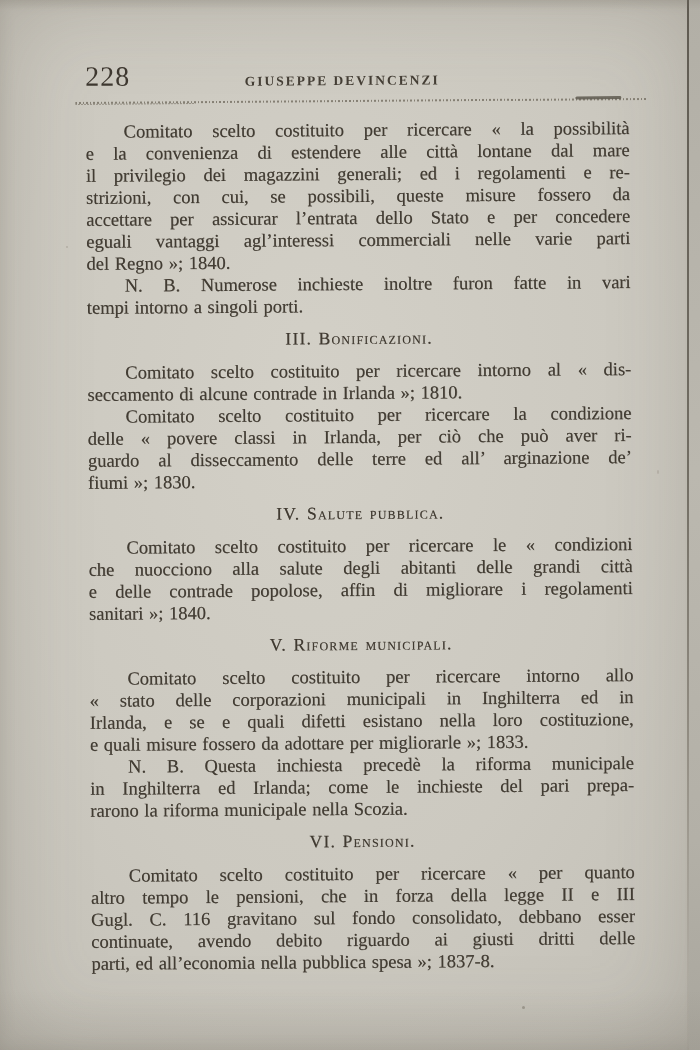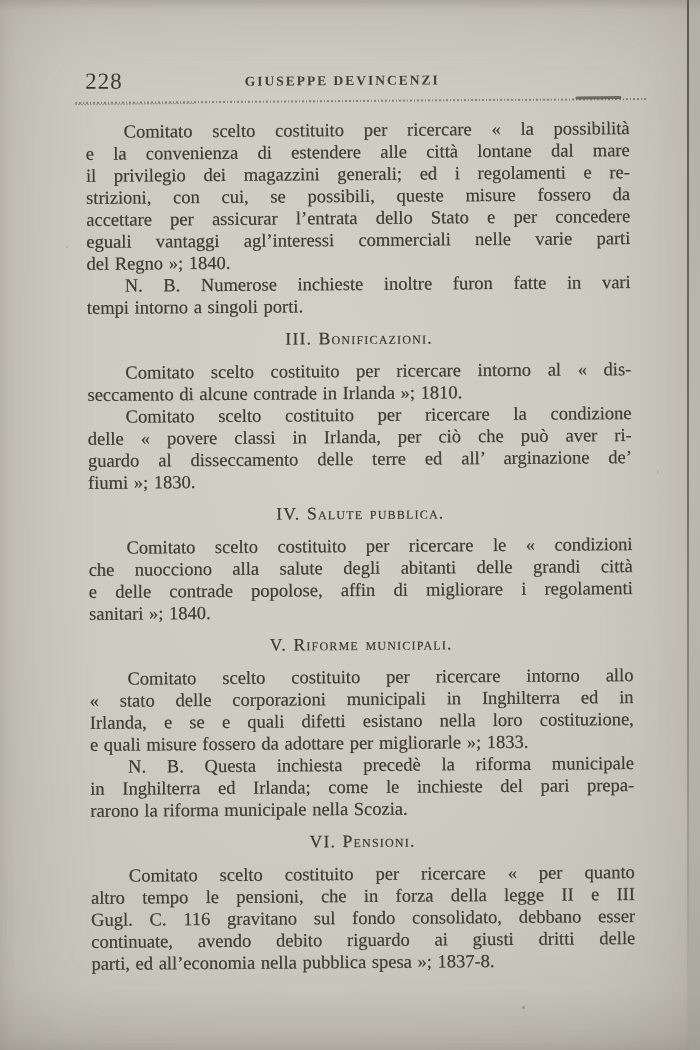--- a/index.html
+++ b/index.html
@@ -33,21 +33,21 @@
   }
   .page-content{
     position:absolute;inset:0;
     transform:rotate(-0.4deg);
     transform-origin:350px 480px;
     color:#423c33;
   }
   .header{position:absolute;left:88px;top:0;width:544px;height:110px;}
   .page-number{
     position:absolute;left:0;top:59px;
-    font-size:23px;letter-spacing:1px;color:#3e3830;margin-top:8px;
+    font-size:28px;letter-spacing:1px;color:#3e3830;
   }
   .running-title{
     position:absolute;left:0;right:30px;top:73px;
     text-align:center;font-size:13.5px;font-weight:bold;
     letter-spacing:2px;color:#443e35;
   }
   .header-rule{
     position:absolute;left:78px;top:100px;width:572px;height:2px;
     background:repeating-linear-gradient(90deg,
       rgba(125,119,107,0.9) 0 1.6px, rgba(125,119,107,0) 1.6px 3.6px);

